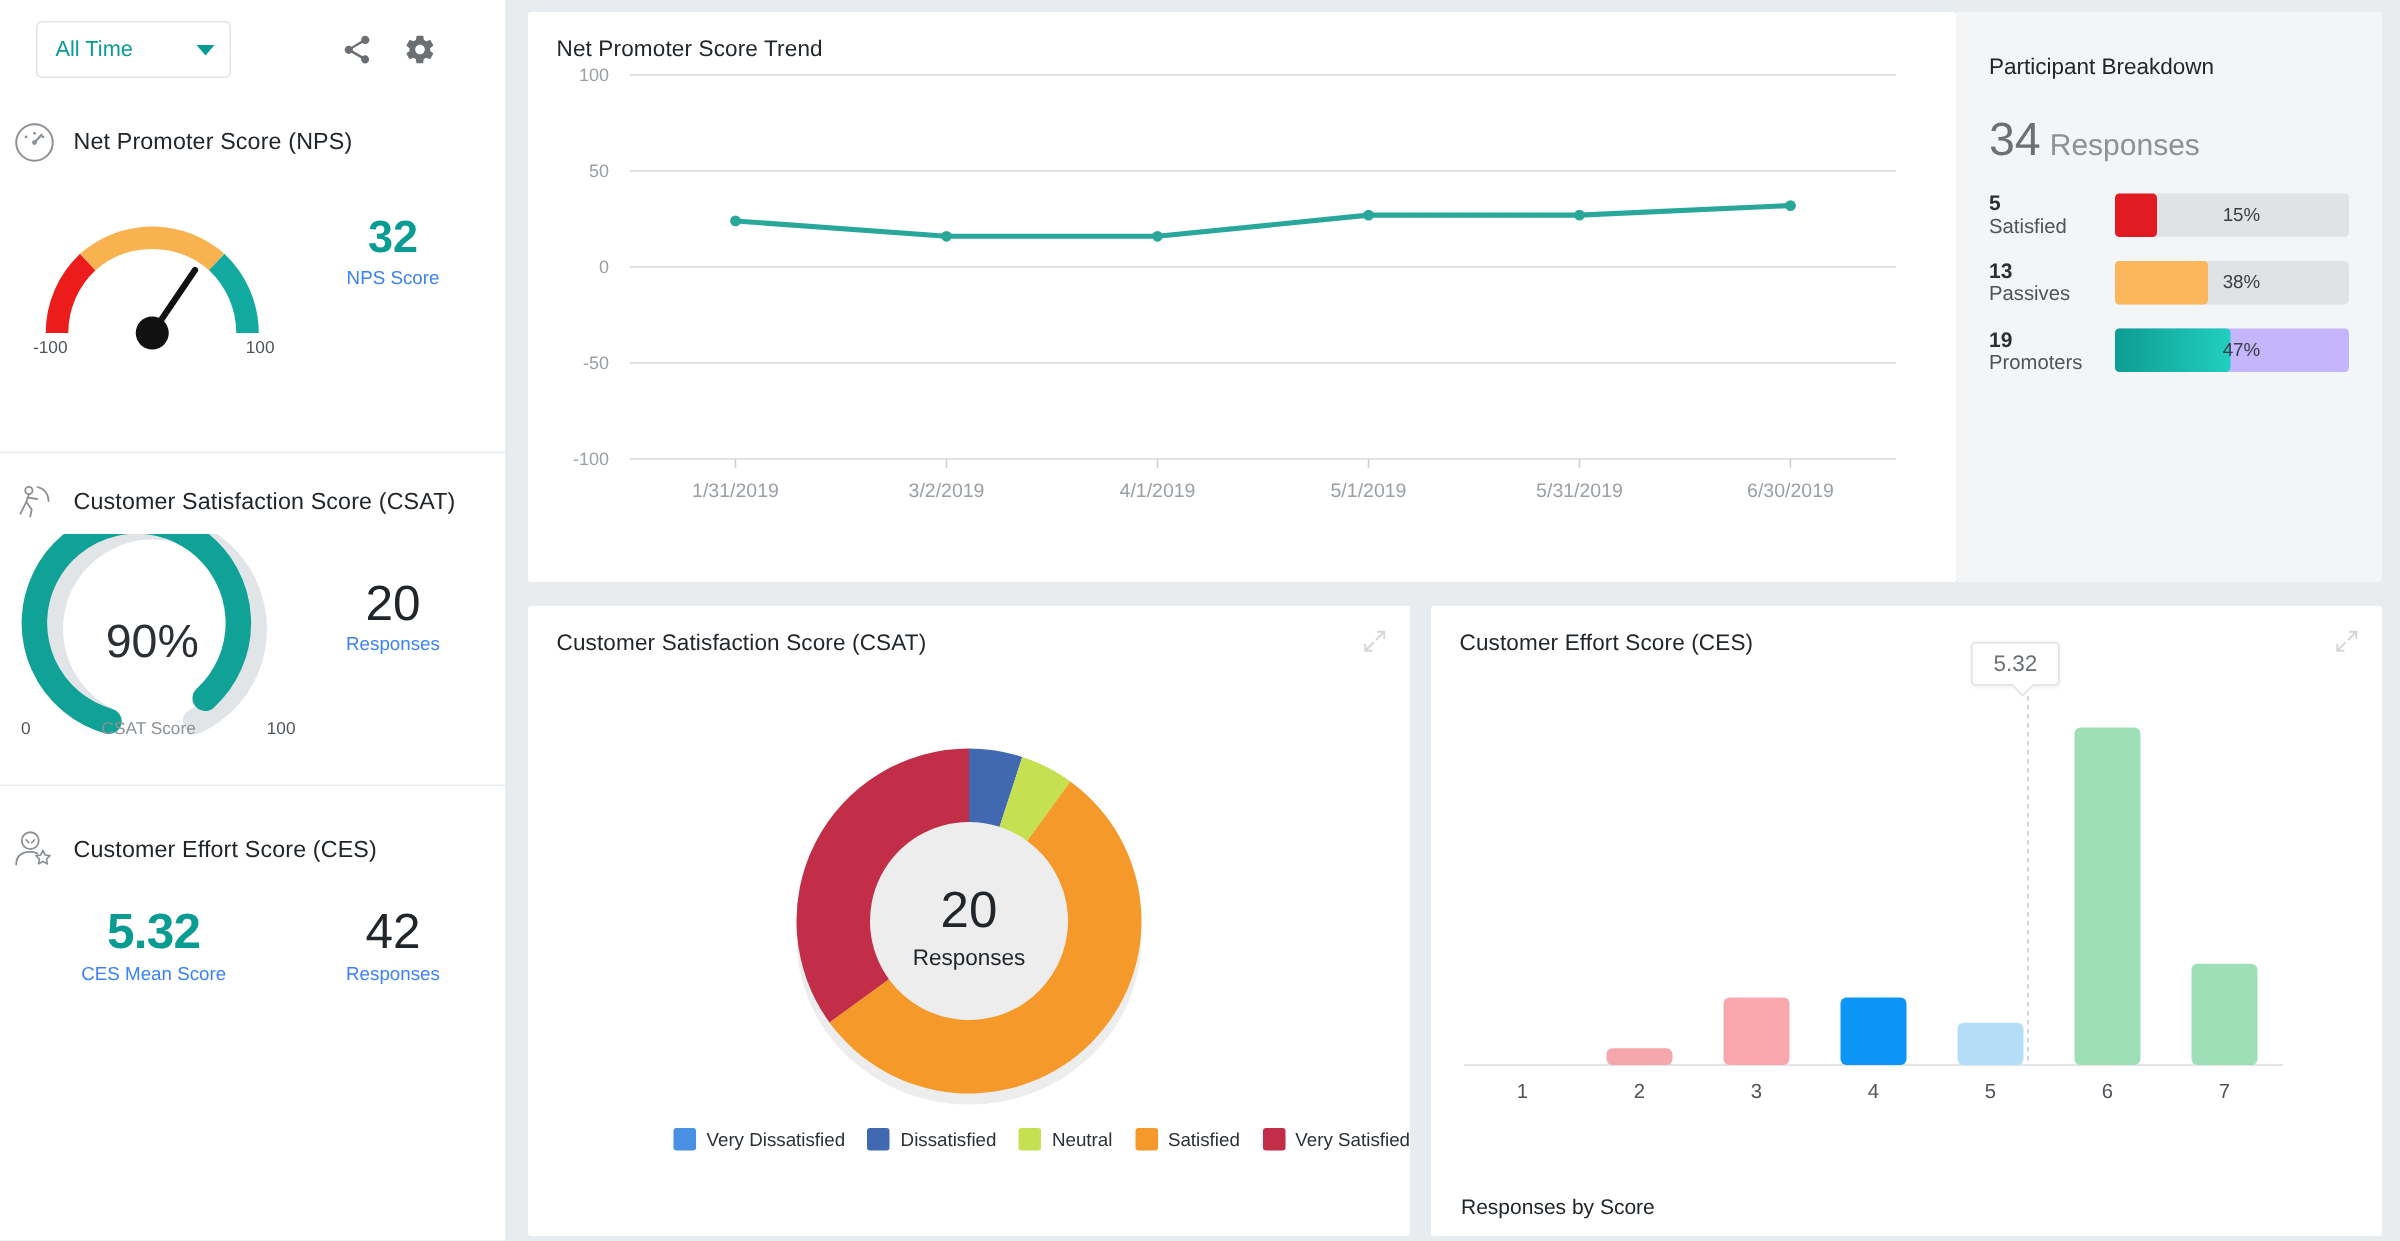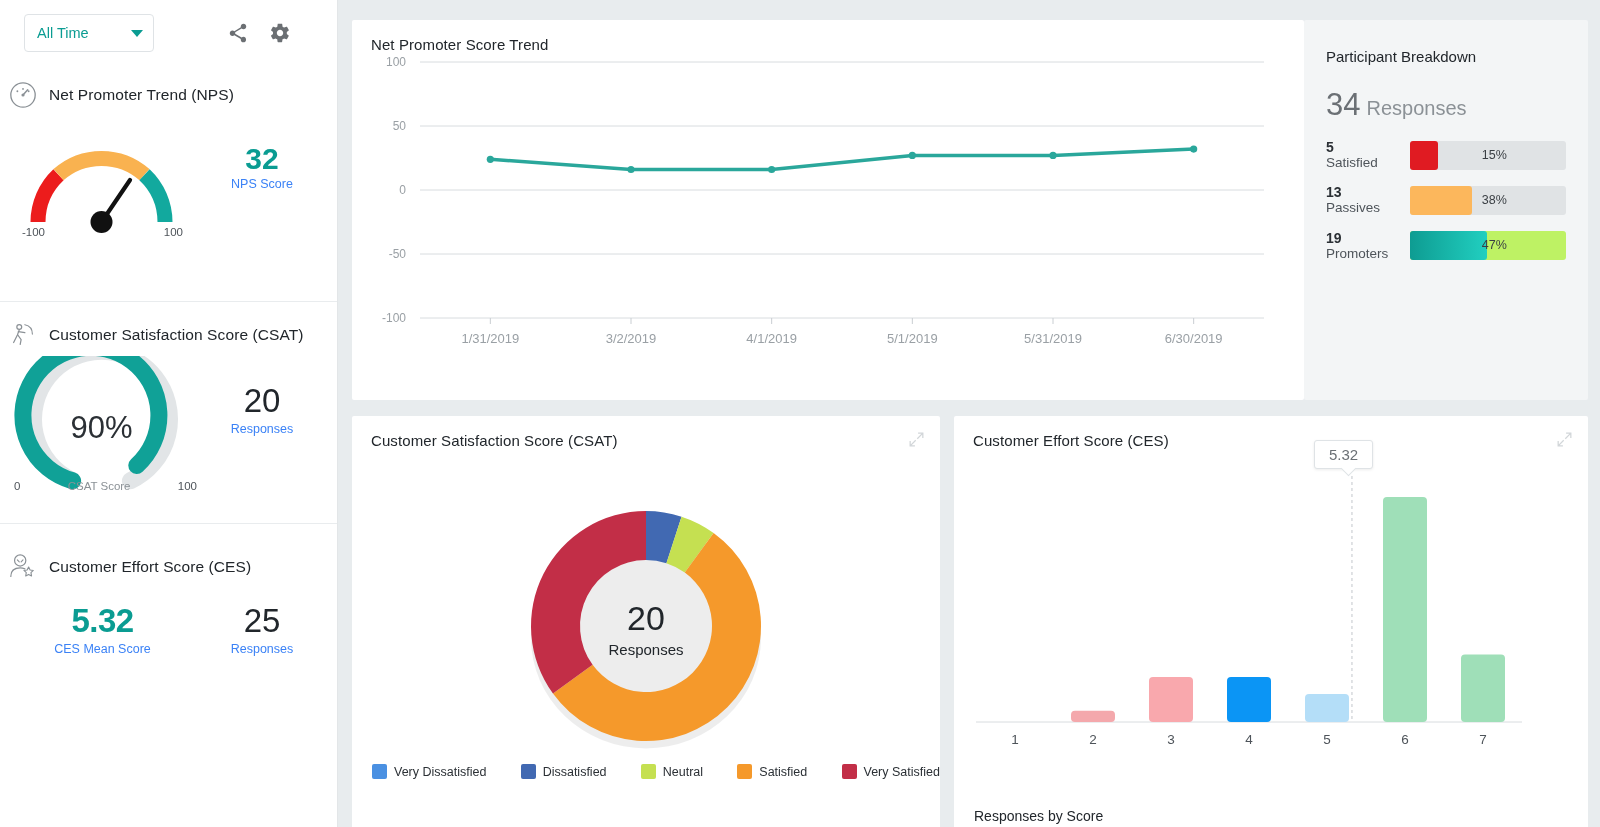--- a/index.html
+++ b/index.html
@@ -41,21 +41,21 @@
   .kpi-body { display: flex; align-items: center; position: relative; }
   .gauge-wrap { position: relative; width: 205px; flex: 0 0 205px; }
   .gauge-labels { position: absolute; width: 100%; display: flex; justify-content: space-between; font-size: 11.5px; color: #4e545a; }
   .kpi-values { text-align: center; flex: 1; padding-right: 18px; }
   .kpi-num { font-size: 33px; color: #21262b; font-weight: 400; line-height: 1.05; }
   .kpi-num.teal { color: #0a9c92; font-weight: 700; font-size: 32px; }
   .kpi-sub { font-size: 12.5px; color: #3b82f6; margin-top: 3px; }
 
   
   .main { flex: 1; position: relative; padding: 8px 12px 0 14px; }
-  .row-top { display: flex; gap: 0; height: 380px; margin-top: 12px; }
+  .row-top { display: flex; gap: 0; height: 380px; }
   .card { background: #fff; border-radius: 2px; position: relative; }
   .card-title { font-size: 15px; color: #21262b; padding: 16px 0 0 19px; letter-spacing: .1px; }
   .expand-ic { position: absolute; top: 14px; right: 14px; width: 19px; height: 19px; stroke: #d2d6d9; fill: none; stroke-width: 1.6; cursor: pointer; }
 
   .trend-card { flex: 1; height: 380px; }
   .breakdown-card { width: 284px; flex: 0 0 284px; height: 380px; background: #f3f5f6; padding: 28px 22px 0 22px; }
   .bd-title { font-size: 15px; color: #21262b; }
   .bd-resp { margin-top: 22px; display: flex; align-items: baseline; gap: 6px; }
   .bd-resp-n { font-size: 31px; color: #6b7075; }
   .bd-resp-l { font-size: 20px; color: #8b9196; }
@@ -65,21 +65,21 @@
   .bd-lab-n { font-size: 14px; color: #2b3035; font-weight: 600; line-height: 1.15; }
   .bd-lab-t { font-size: 13.5px; color: #4e545a; line-height: 1.2; }
   .bd-bar-bg { flex: 1; height: 29px; background: #e0e3e5; border-radius: 3px; position: relative; }
   .bd-bar-fill { position: absolute; left: 0; top: 0; height: 29px; border-radius: 3px; }
   .bd-pct { position: absolute; font-size: 12.5px; color: #3a3f44; top: 7px; }
 
   .row-bottom { display: flex; gap: 14px; margin-top: 16px; height: 420px; }
   .csat-card { width: 588px; flex: 0 0 588px; height: 420px; }
   .ces-card { flex: 1; height: 420px; }
 
-  .legend { position: absolute; bottom: 57px; left: 0; width: 100%; display: flex; justify-content: space-between; gap: 25px; padding-left: 20px; }
+  .legend { position: absolute; bottom: 57px; left: 0; width: 100%; display: flex; justify-content: flex-end; gap: 15px; padding-left: 20px; }
   .lg-item { display: flex; align-items: center; gap: 7px; }
   .lg-sw { width: 15px; height: 15px; border-radius: 2px; }
   .lg-tx { font-size: 12.5px; color: #2b3035; }
 
   .ces-axis-label { position: absolute; bottom: 12px; left: 20px; font-size: 14px; color: #21262b; }
   .tooltip-box {
     position: absolute; background: #fff; border: 1px solid #dfe3e6; border-radius: 3px;
     padding: 5px 14px; font-size: 15px; color: #6b7075; box-shadow: 0 1px 3px rgba(0,0,0,.08);
   }
   .tooltip-arrow { position: absolute; width: 11px; height: 11px; background: #fff; border-right: 1px solid #dfe3e6; border-bottom: 1px solid #dfe3e6; transform: rotate(45deg); }
@@ -110,21 +110,21 @@
     <div class="kpi-block" style="height:240px">
       <div class="kpi-title-row">
         <svg class="kpi-icon" viewBox="0 0 32 32">
           <circle cx="16" cy="16" r="13" stroke-width="1.4"></circle>
           <path d="M16 16 L21 10.5" stroke-width="1.6" stroke-linecap="round"></path>
           <circle cx="16" cy="16" r="1.7" fill="#8b9196" stroke="none"></circle>
           <circle cx="10" cy="12" r="1" fill="#8b9196" stroke="none"></circle>
           <circle cx="16" cy="9.5" r="1" fill="#8b9196" stroke="none"></circle>
           <circle cx="22" cy="12" r="1" fill="#8b9196" stroke="none"></circle>
         </svg>
-        <div class="kpi-title">Net Promoter Trend (NPS)</div>
+        <div class="kpi-title">Net Promoter Score (NPS)</div>
       </div>
       <div class="kpi-body" style="margin-top:12px">
         <div class="gauge-wrap">
           <svg width="205" height="112" viewBox="0 0 205 112">
             <path d="M38 100 A 65 65 0 0 1 58.5 52.7" stroke="#ec1c1c" stroke-width="15" fill="none"></path>
             <path d="M58.5 52.7 A 65 65 0 0 1 144.5 52.7" stroke="#f9b250" stroke-width="15" fill="none"></path>
             <path d="M144.5 52.7 A 65 65 0 0 1 165 100" stroke="#12a99e" stroke-width="15" fill="none"></path>
             <line x1="101.5" y1="100" x2="130" y2="58" stroke="#111" stroke-width="4.2" stroke-linecap="round"></line>
             <circle cx="101.5" cy="100" r="11" fill="#111"></circle>
           </svg>
@@ -181,21 +181,21 @@
           <path d="M22 16 L23.6 19.2 L27 19.7 L24.5 22.1 L25.1 25.5 L22 23.9 L18.9 25.5 L19.5 22.1 L17 19.7 L20.4 19.2 Z" stroke-width="1.2" stroke-linejoin="round"></path>
         </svg>
         <div class="kpi-title">Customer Effort Score (CES)</div>
       </div>
       <div class="kpi-body" style="margin-top:22px">
         <div style="width:205px;flex:0 0 205px;text-align:center">
           <div class="kpi-num teal" style="font-size:33px;letter-spacing:-.5px">5.32</div>
           <div class="kpi-sub">CES Mean Score</div>
         </div>
         <div class="kpi-values">
-          <div class="kpi-num">25</div>
+          <div class="kpi-num">42</div>
           <div class="kpi-sub">Responses</div>
         </div>
       </div>
     </div>
   </div>
 
   <div class="main">
 
     <div class="row-top">
 
@@ -259,21 +259,21 @@
               <div class="bd-bar-bg" style="background: rgb(224, 227, 229);">
                 <div class="bd-bar-fill" style="width: 39.9%; background: rgb(252, 183, 92);"></div>
                 <div class="bd-pct" style="left: 46%;">38%</div>
               </div>
             </div>
             <div class="bd-row">
               <div class="bd-lab">
                 <div class="bd-lab-n">19</div>
                 <div class="bd-lab-t">Promoters</div>
               </div>
-              <div class="bd-bar-bg" style="background: #bef264;">
+              <div class="bd-bar-bg" style="background: #c4b5fd;">
                 <div class="bd-bar-fill" style="width: 49.35%; background: linear-gradient(90deg, rgb(14, 156, 146), rgb(33, 207, 192));"></div>
                 <div class="bd-pct" style="left: 46%;">47%</div>
               </div>
             </div>
           </div>
       </div>
     </div>
 
     <div class="row-bottom">
 

